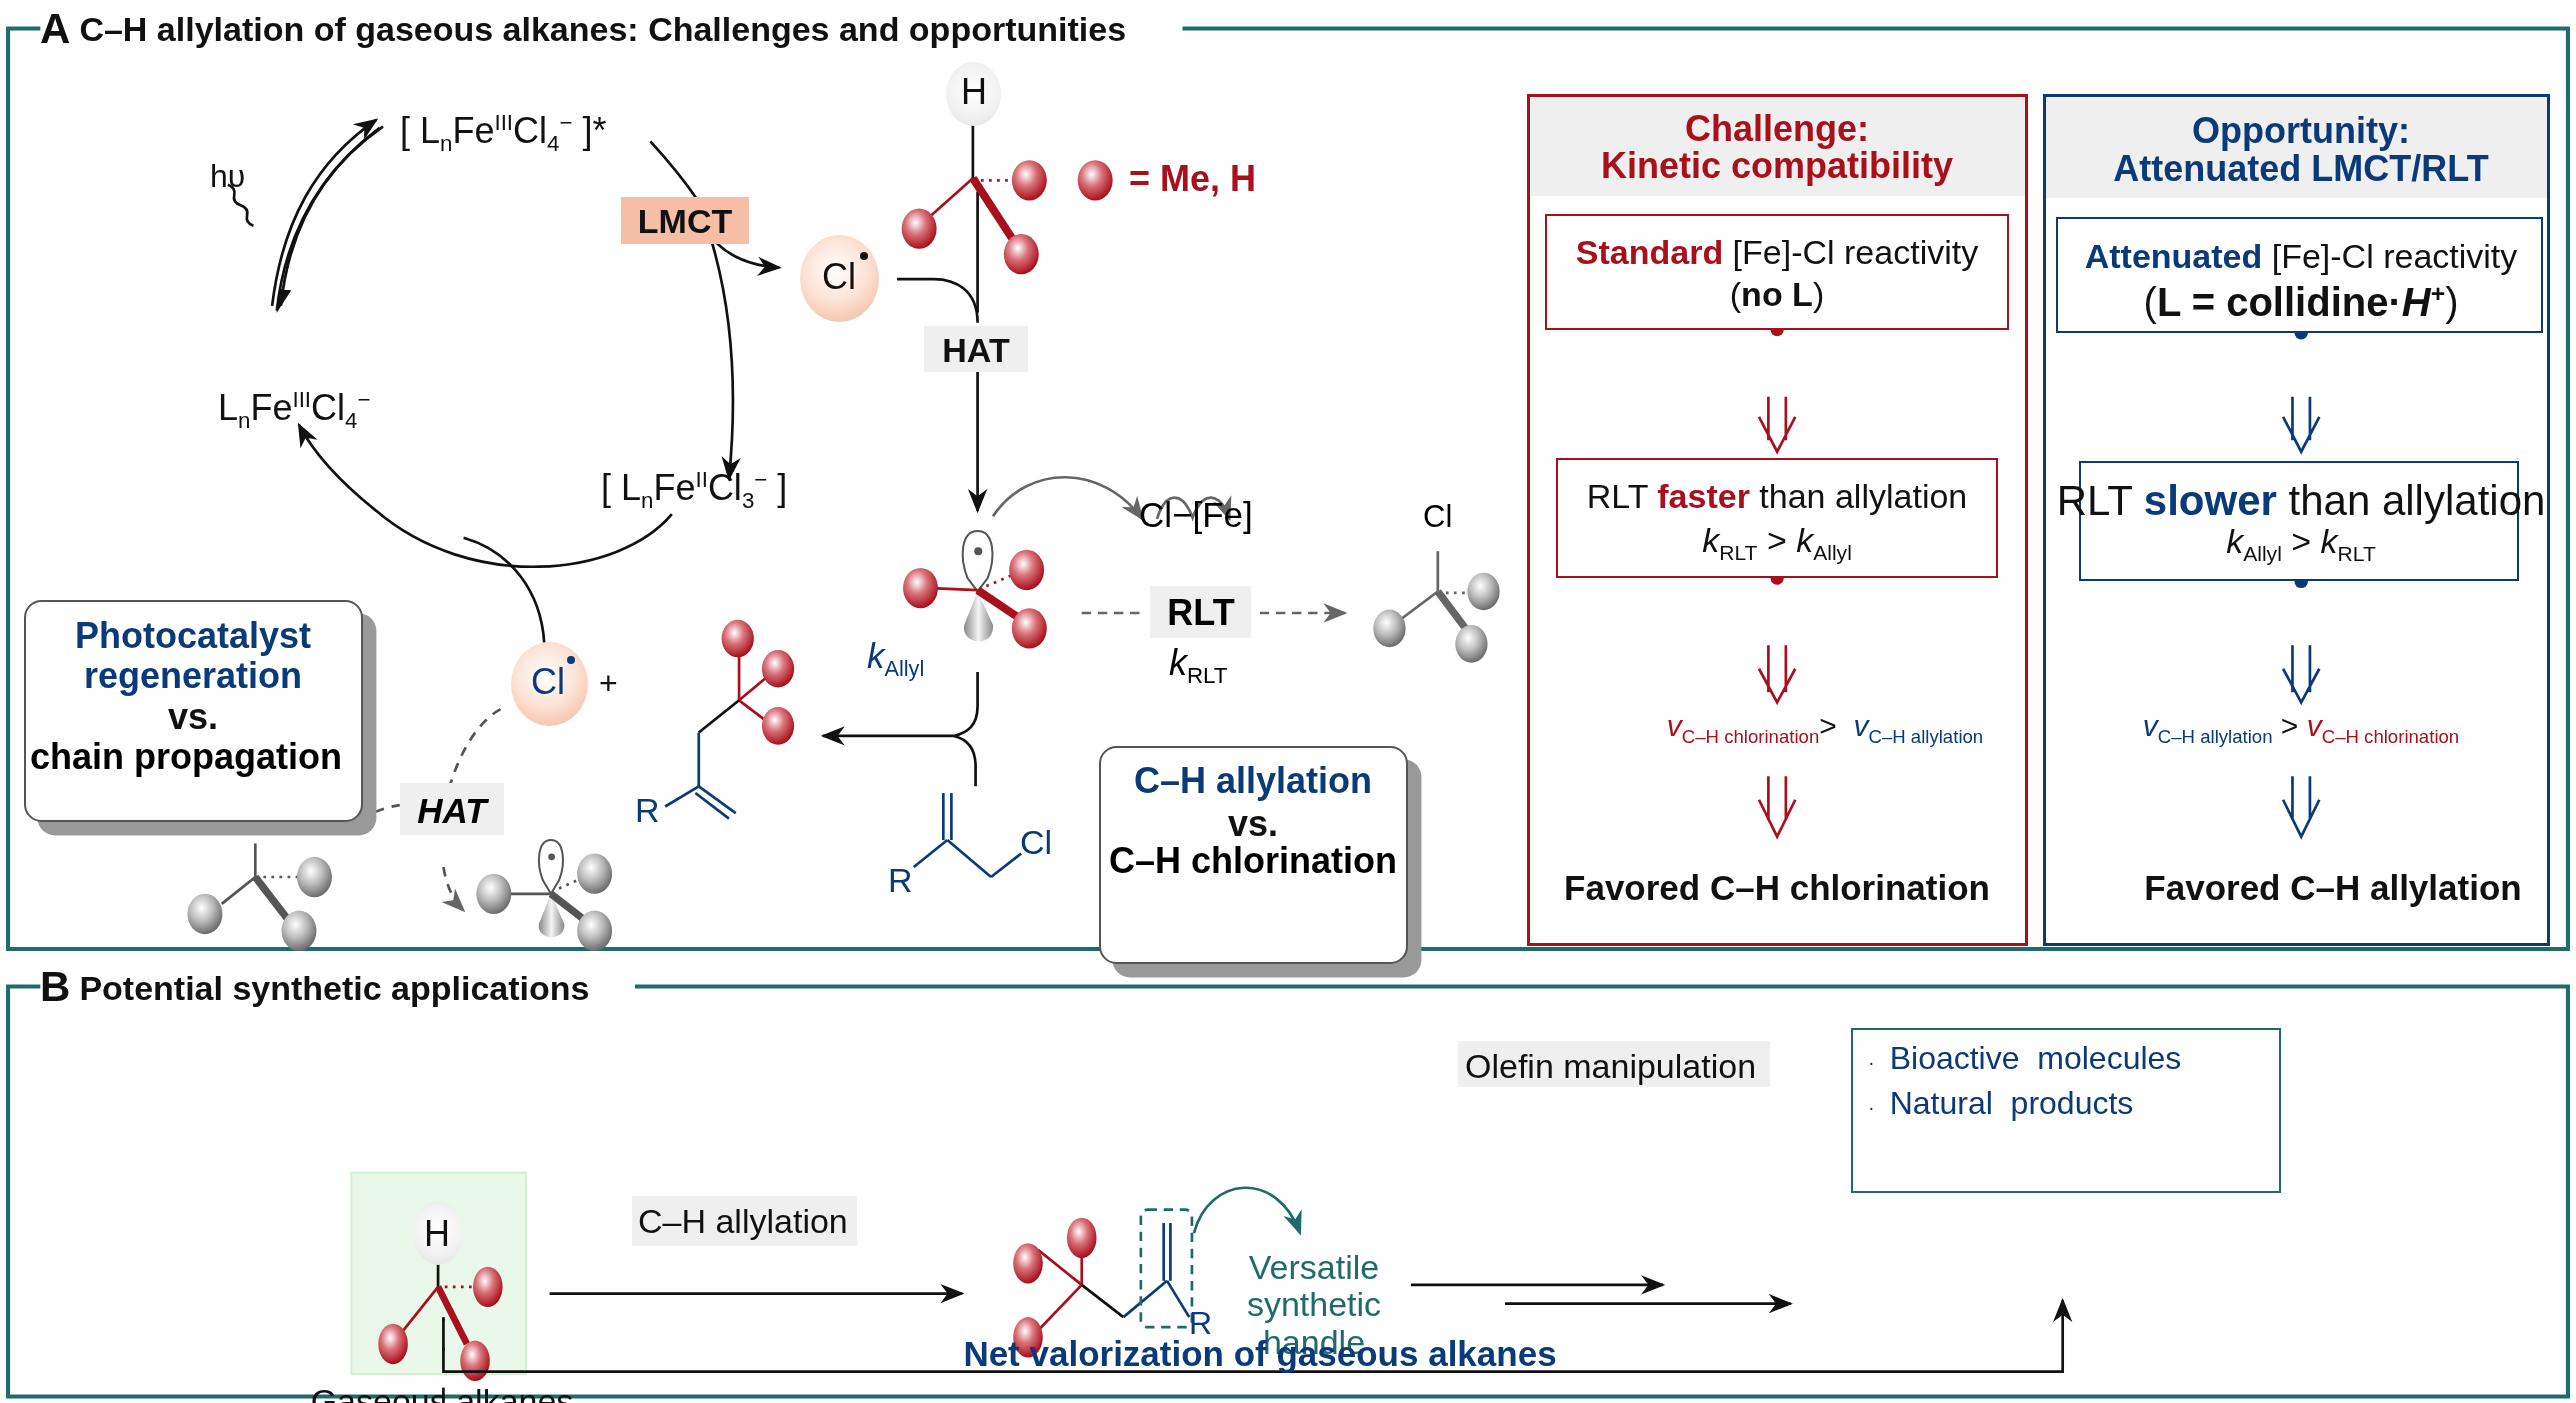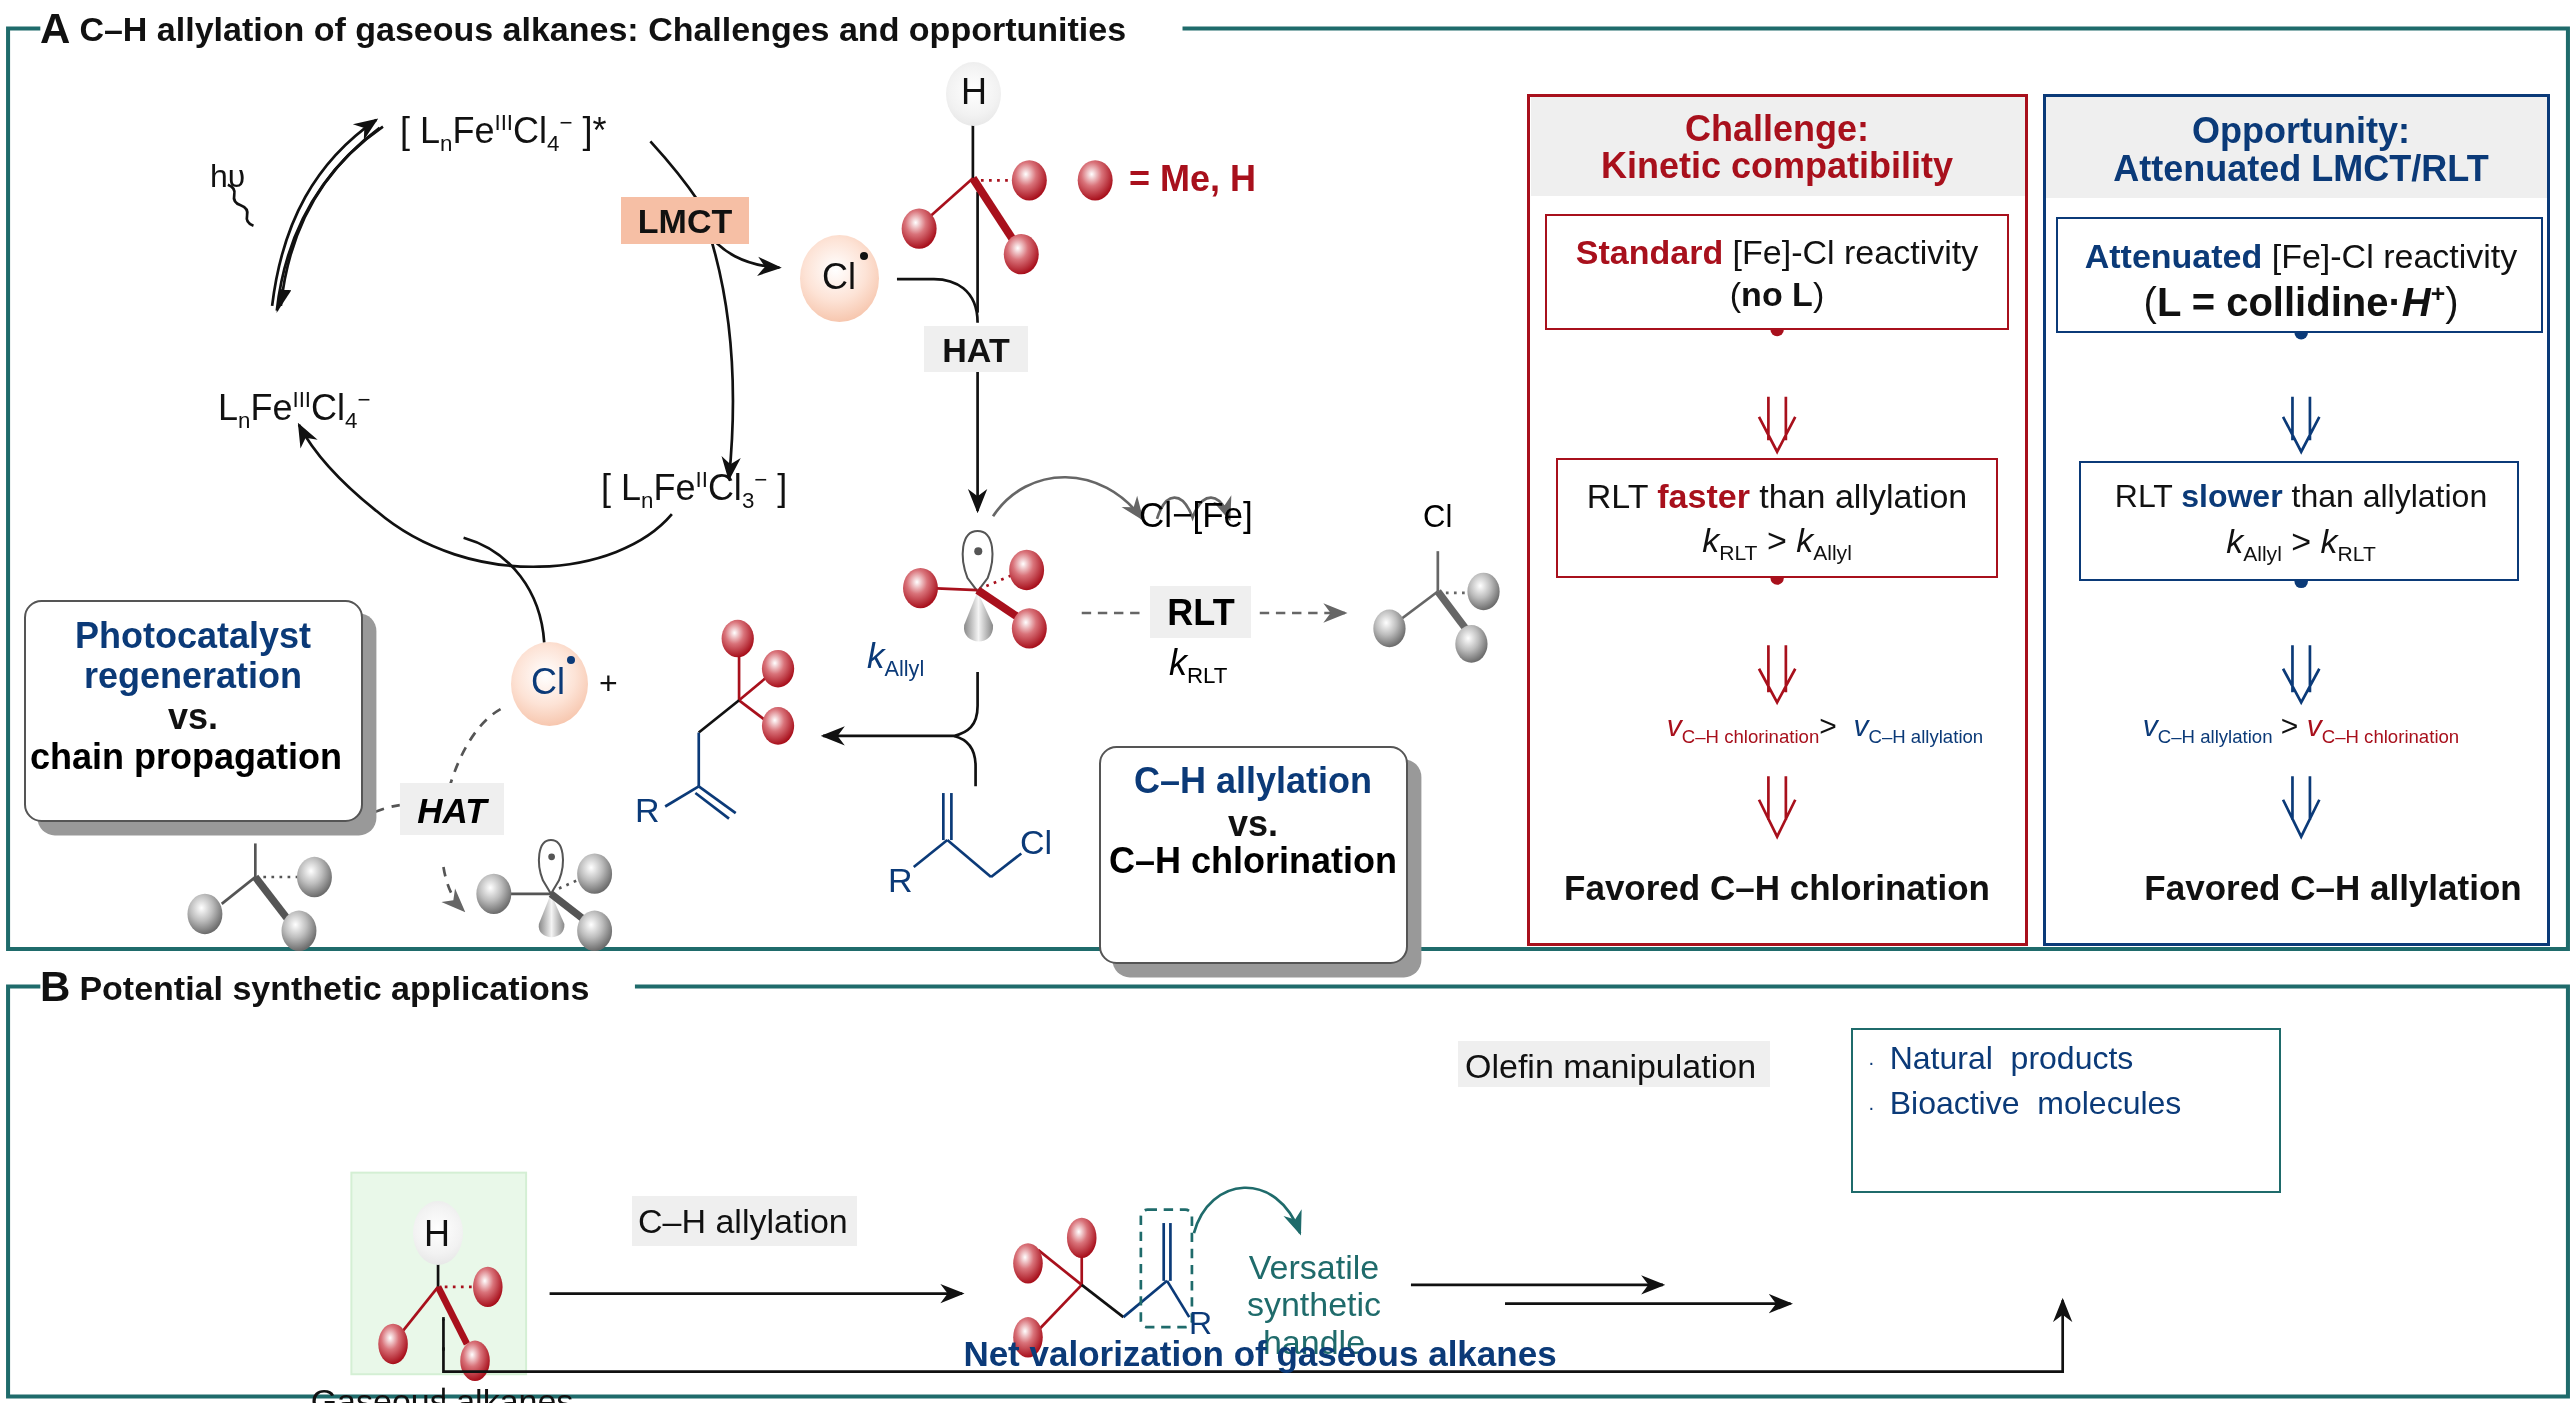--- a/index.html
+++ b/index.html
@@ -416,21 +416,21 @@
 <div class="box" style="left:2043px;top:94px;width:507px;height:852px;border:3.4px solid #0b3a78;"></div>
 <div class="box" style="left:2046px;top:97px;width:501px;height:101px;background:#efefef;"></div>
 <div class="t hdr blue ctr" style="left:2301px;top:113px;">Opportunity:</div>
 <div class="t hdr blue ctr" style="left:2301px;top:151px;">Attenuated LMCT/RLT</div>
 
 <div class="box" style="left:2056px;top:217px;width:487px;height:116px;border:2.7px solid #0b3a78;background:#fff;"></div>
 <div class="t ctr" style="left:2301px;top:239px;font-size:34px;text-align:right;"><b class="blue">Attenuated</b><span> [Fe]-Cl reactivity</span></div>
 <div class="t ctr" style="left:2301px;top:282px;font-size:40px;"><span>(</span><b>L = collidine·</b><b><i>H</i></b><sup class="b">+</sup><span>)</span></div>
 
 <div class="box" style="left:2079px;top:461px;width:440px;height:120px;border:2.7px solid #0b3a78;background:#fff;"></div>
-<div class="t ctr" style="left:2301px;top:480px;font-size:32px;"><span>RLT </span><b class="blue">slower</b><span> than allylation</span></div>
+<div class="t ctr" style="left:2301px;top:480px;font-size:42px;"><span>RLT </span><b class="blue">slower</b><span> than allylation</span></div>
 <div class="t ctr" style="left:2301px;top:524px;font-size:34px;"><i>k</i><sub>Allyl</sub><span> &gt; </span><i>k</i><sub>RLT</sub></div>
 
 <div class="t ctr" style="left:2301px;top:711px;font-size:30px;"><span class="blue"><i>v</i><sub>C–H allylation</sub></span>&nbsp;<span>&gt;</span>&nbsp;<span class="red"><i>v</i><sub>C–H chlorination</sub></span></div>
 <div class="t b ctr" style="left:2301px;top:870px;font-size:35px;margin-left:32px;">Favored C–H allylation</div>
 
 <div class="t panel-letter" style="left:40px;top:966px;">B</div>
 <div class="t panel-title" style="left:74px;top:971px;">Potential synthetic applications</div>
 
 <div class="h-ball" style="left:413px;top:1201px;width:50px;height:64px;"></div>
 <div class="t chem ctr" style="left:437px;top:1216px;">H</div>
@@ -442,18 +442,18 @@
 <div class="t blue" style="left:1189px;top:1307px;font-size:32px;">R</div>
 <div class="t teal ctr" style="left:1314px;top:1250px;font-size:34px;">Versatile</div>
 <div class="t teal ctr" style="left:1314px;top:1287px;font-size:34px;">synthetic</div>
 <div class="t teal ctr" style="left:1314px;top:1325px;font-size:34px;">handle</div>
 
 <div class="pill" style="left:1458px;top:1041px;width:312px;height:46px;transform:translateY(0);"></div>
 <div class="t" style="left:1465px;top:1049px;font-size:34px;">Olefin manipulation</div>
 
 <div class="box" style="left:1851px;top:1028px;width:430px;height:165px;border:2.7px solid #1f6b6b;background:#fff;"></div>
 <div style="position:absolute;left:1868px;top:1038px;font-size:32px;line-height:41px;" class="blue">
+  <div><span style="font-size:20px;margin-right:15px;">·</span><span style="white-space:pre;">Bioactive  molecules</span></div>
   <div><span style="font-size:20px;margin-right:15px;">·</span><span style="white-space:pre;">Natural  products</span></div>
-  <div><span style="font-size:20px;margin-right:15px;">·</span><span style="white-space:pre;">Bioactive  molecules</span></div>
 </div>
 
 <div class="t b blue ctr" style="left:1260px;top:1336px;font-size:35px;">Net valorization of gaseous alkanes</div>
 
 
 </body></html>

